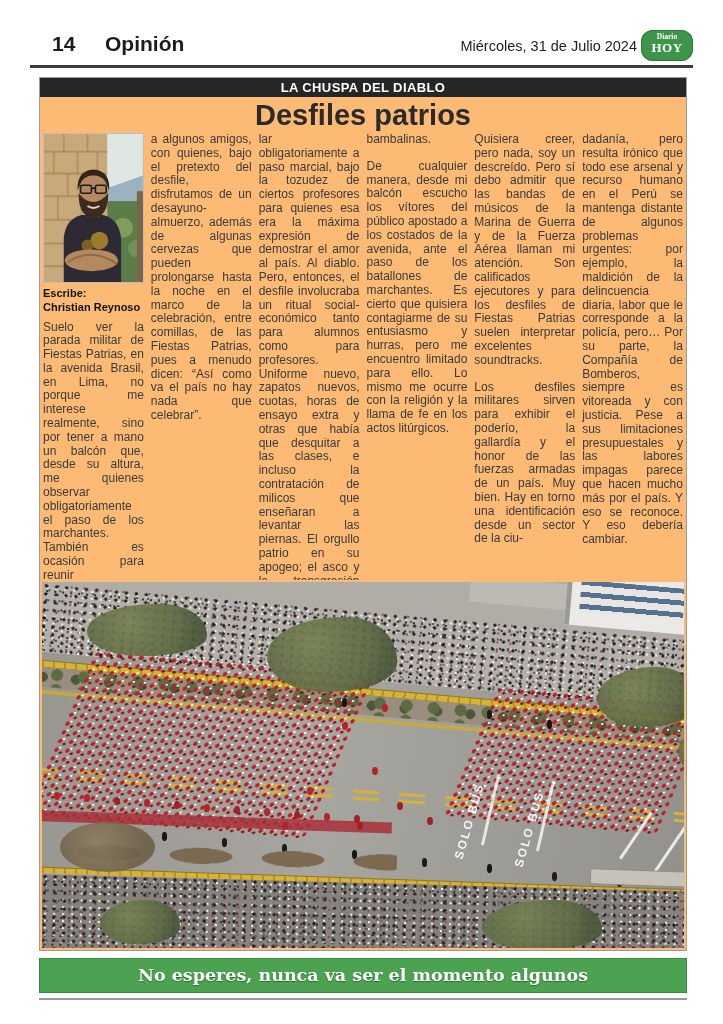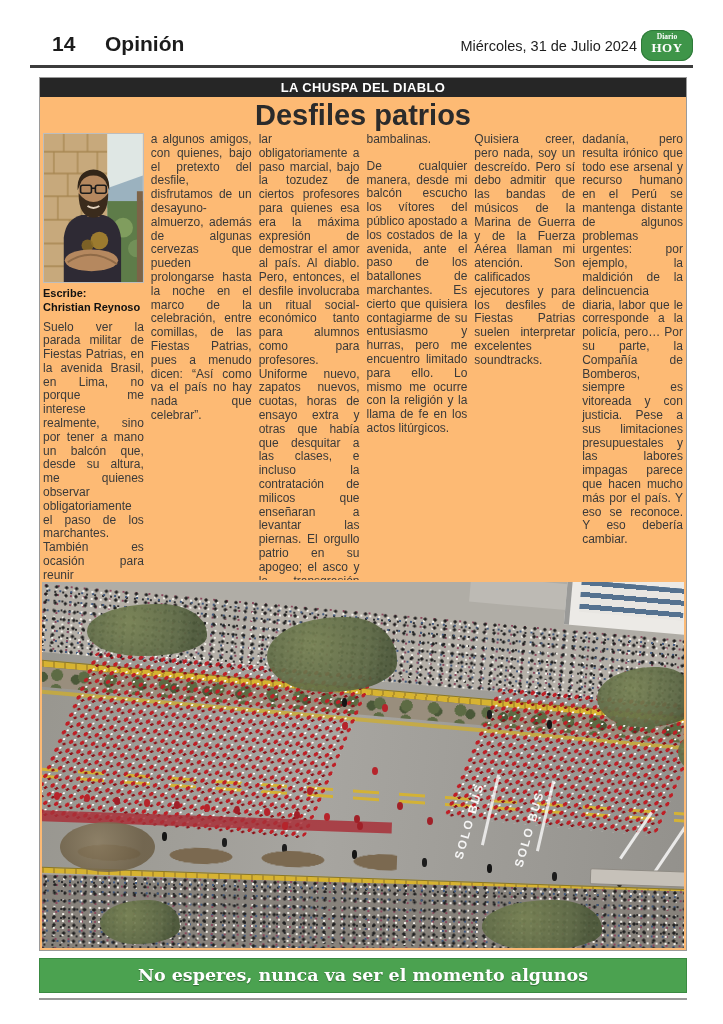--- a/index.html
+++ b/index.html
@@ -159,20 +159,21 @@
         <p>lar obligatoriamente a paso marcial, bajo la tozudez de ciertos profesores para quienes esa era la máxima expresión de demostrar el amor al país. Al diablo. Pero, entonces, el desfile involucraba un ritual social-económico tanto para alumnos como para profesores. Uniforme nuevo, zapatos nuevos, cuotas, horas de ensayo extra y otras que había que desquitar a las clases, e incluso la contratación de milicos que enseñaran a levantar las piernas. El orgullo patrio en su apogeo; el asco y la transgresión tras</p>
       </div>
 
       <div class="col">
         <p>bambalinas.</p>
         <p>De cualquier manera, desde mi balcón escucho los vítores del público apostado a los costados de la avenida, ante el paso de los batallones de marchantes. Es cierto que quisiera contagiarme de su entusiasmo y hurras, pero me encuentro limitado para ello. Lo mismo me ocurre con la religión y la llama de fe en los actos litúrgicos.</p>
       </div>
 
       <div class="col">
         <p>Quisiera creer, pero nada, soy un descreído. Pero sí debo admitir que las bandas de músicos de la Marina de Guerra y de la Fuerza Aérea llaman mi atención. Son calificados ejecutores y para los desfiles de Fiestas Patrias suelen interpretar excelentes soundtracks.</p>
+        <p>Los desfiles militares sirven para exhibir el poderío, la gallardía y el honor de las fuerzas armadas de un país. Muy bien. Hay en torno una identificación desde un sector de la ciu-</p>
       </div>
 
       <div class="col">
         <p>dadanía, pero resulta irónico que todo ese arsenal y recurso humano en el Perú se mantenga distante de algunos problemas urgentes: por ejemplo, la maldición de la delincuencia diaria, labor que le corresponde a la policía, pero… Por su parte, la Compañía de Bomberos, siempre es vitoreada y con justicia. Pese a sus limitaciones presupuestales y las labores impagas parece que hacen mucho más por el país. Y eso se reconoce. Y eso debería cambiar.</p>
       </div>
     </div>
 
     <div class="photo">
       <div class="ph-sidewalk-top"></div>
       <div class="ph-crowd-top crowd"></div>

